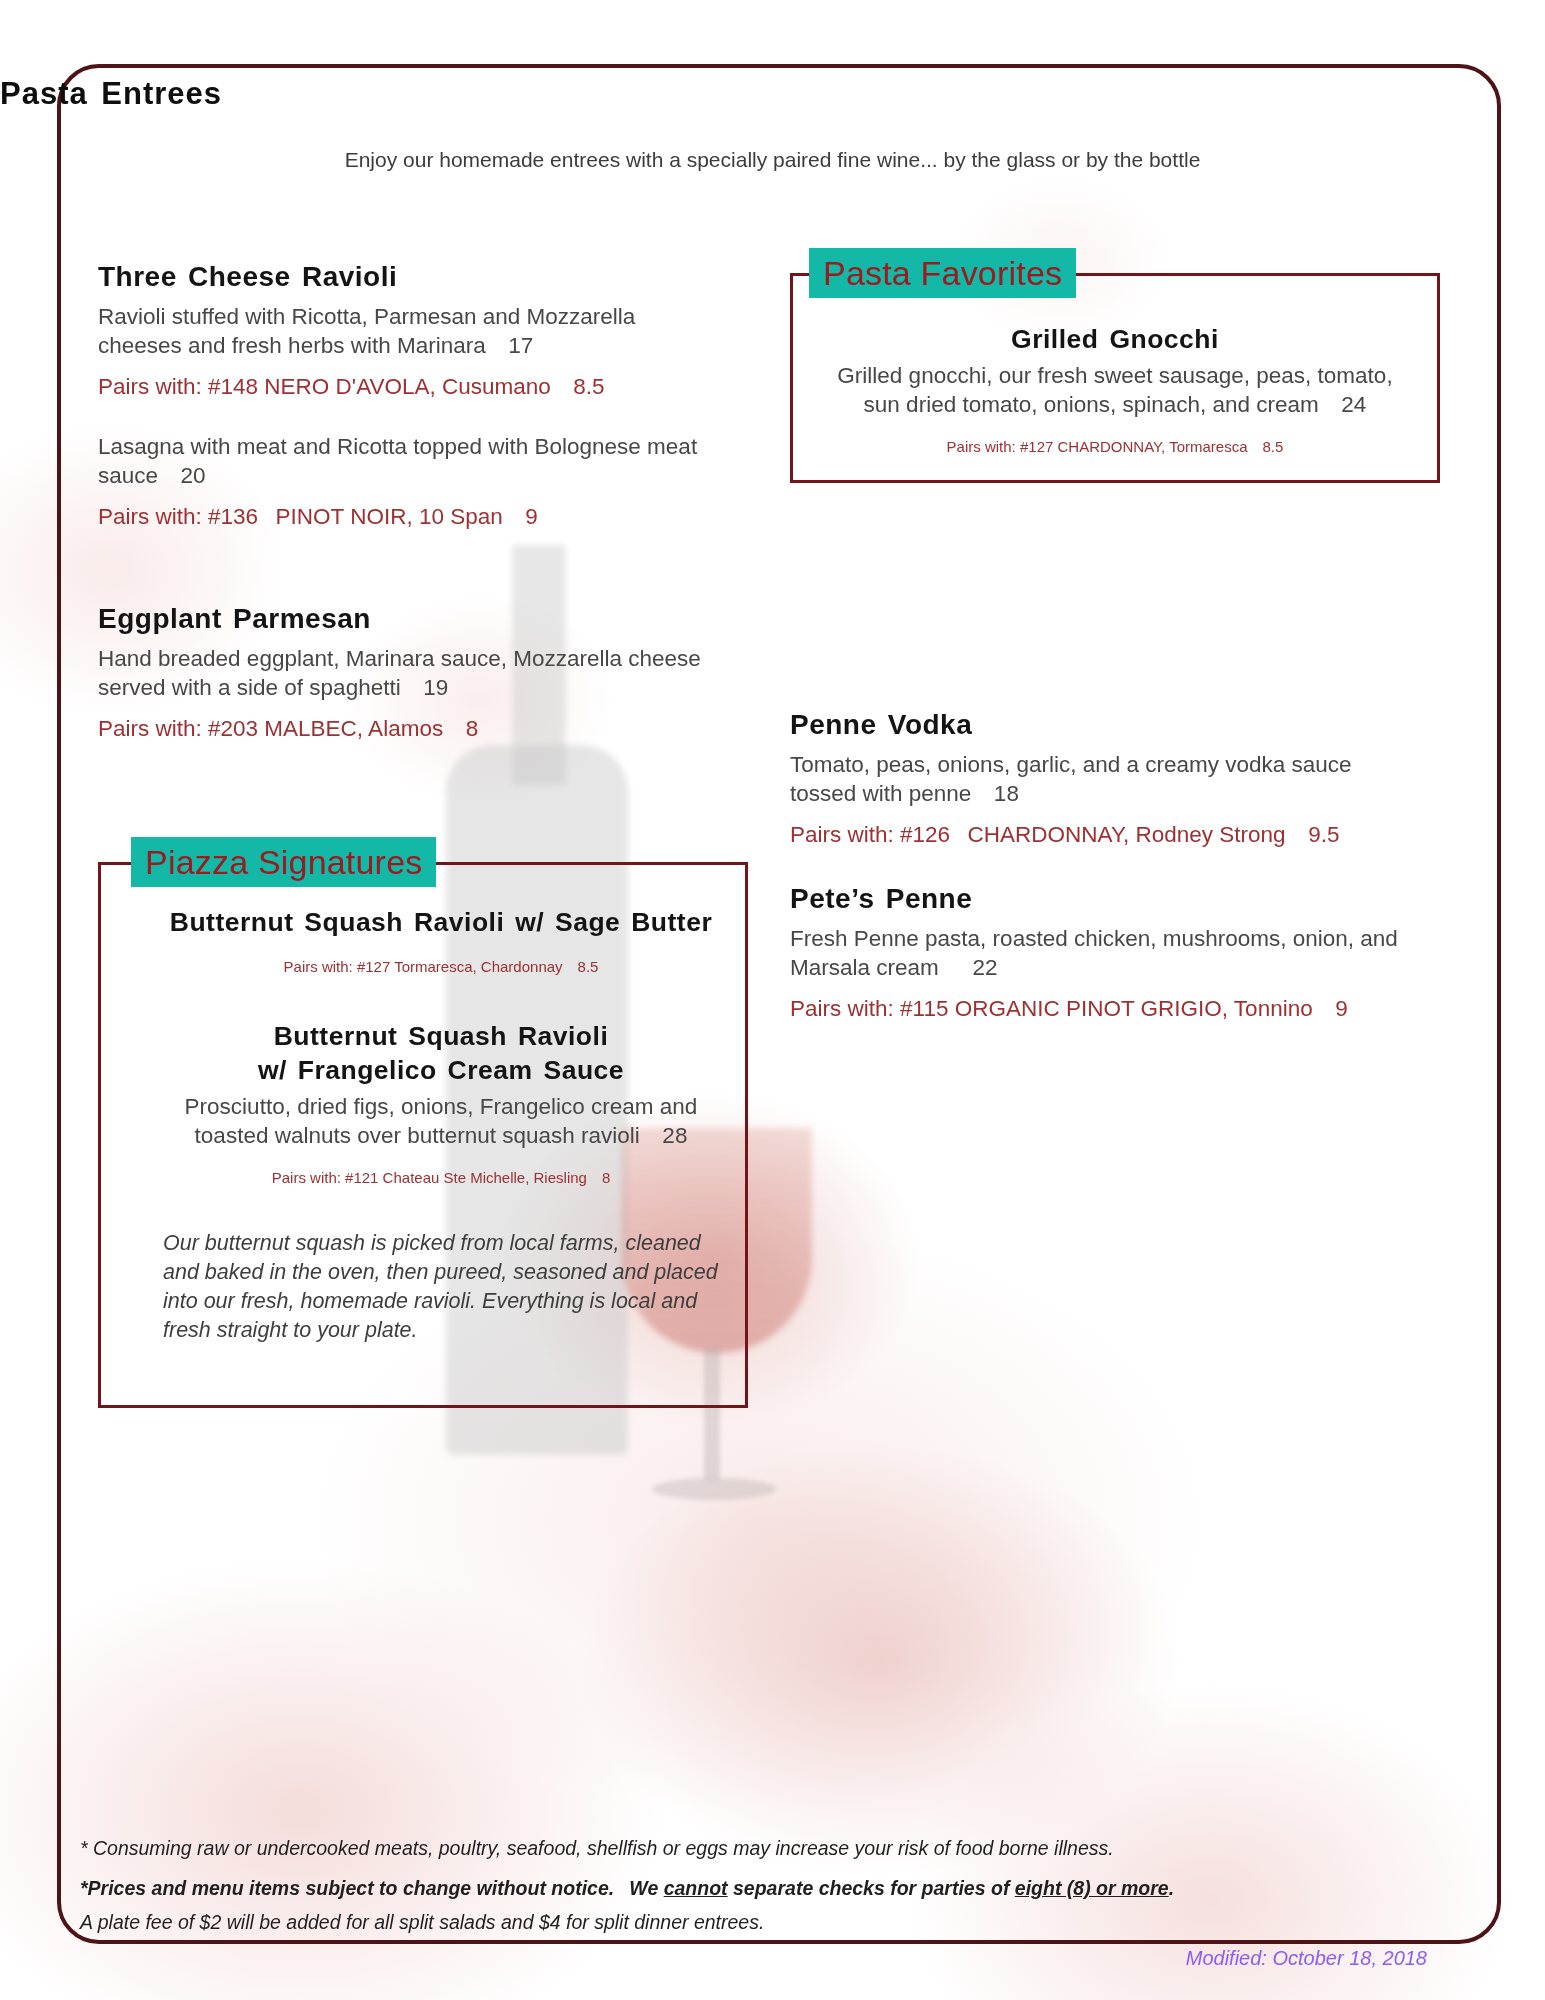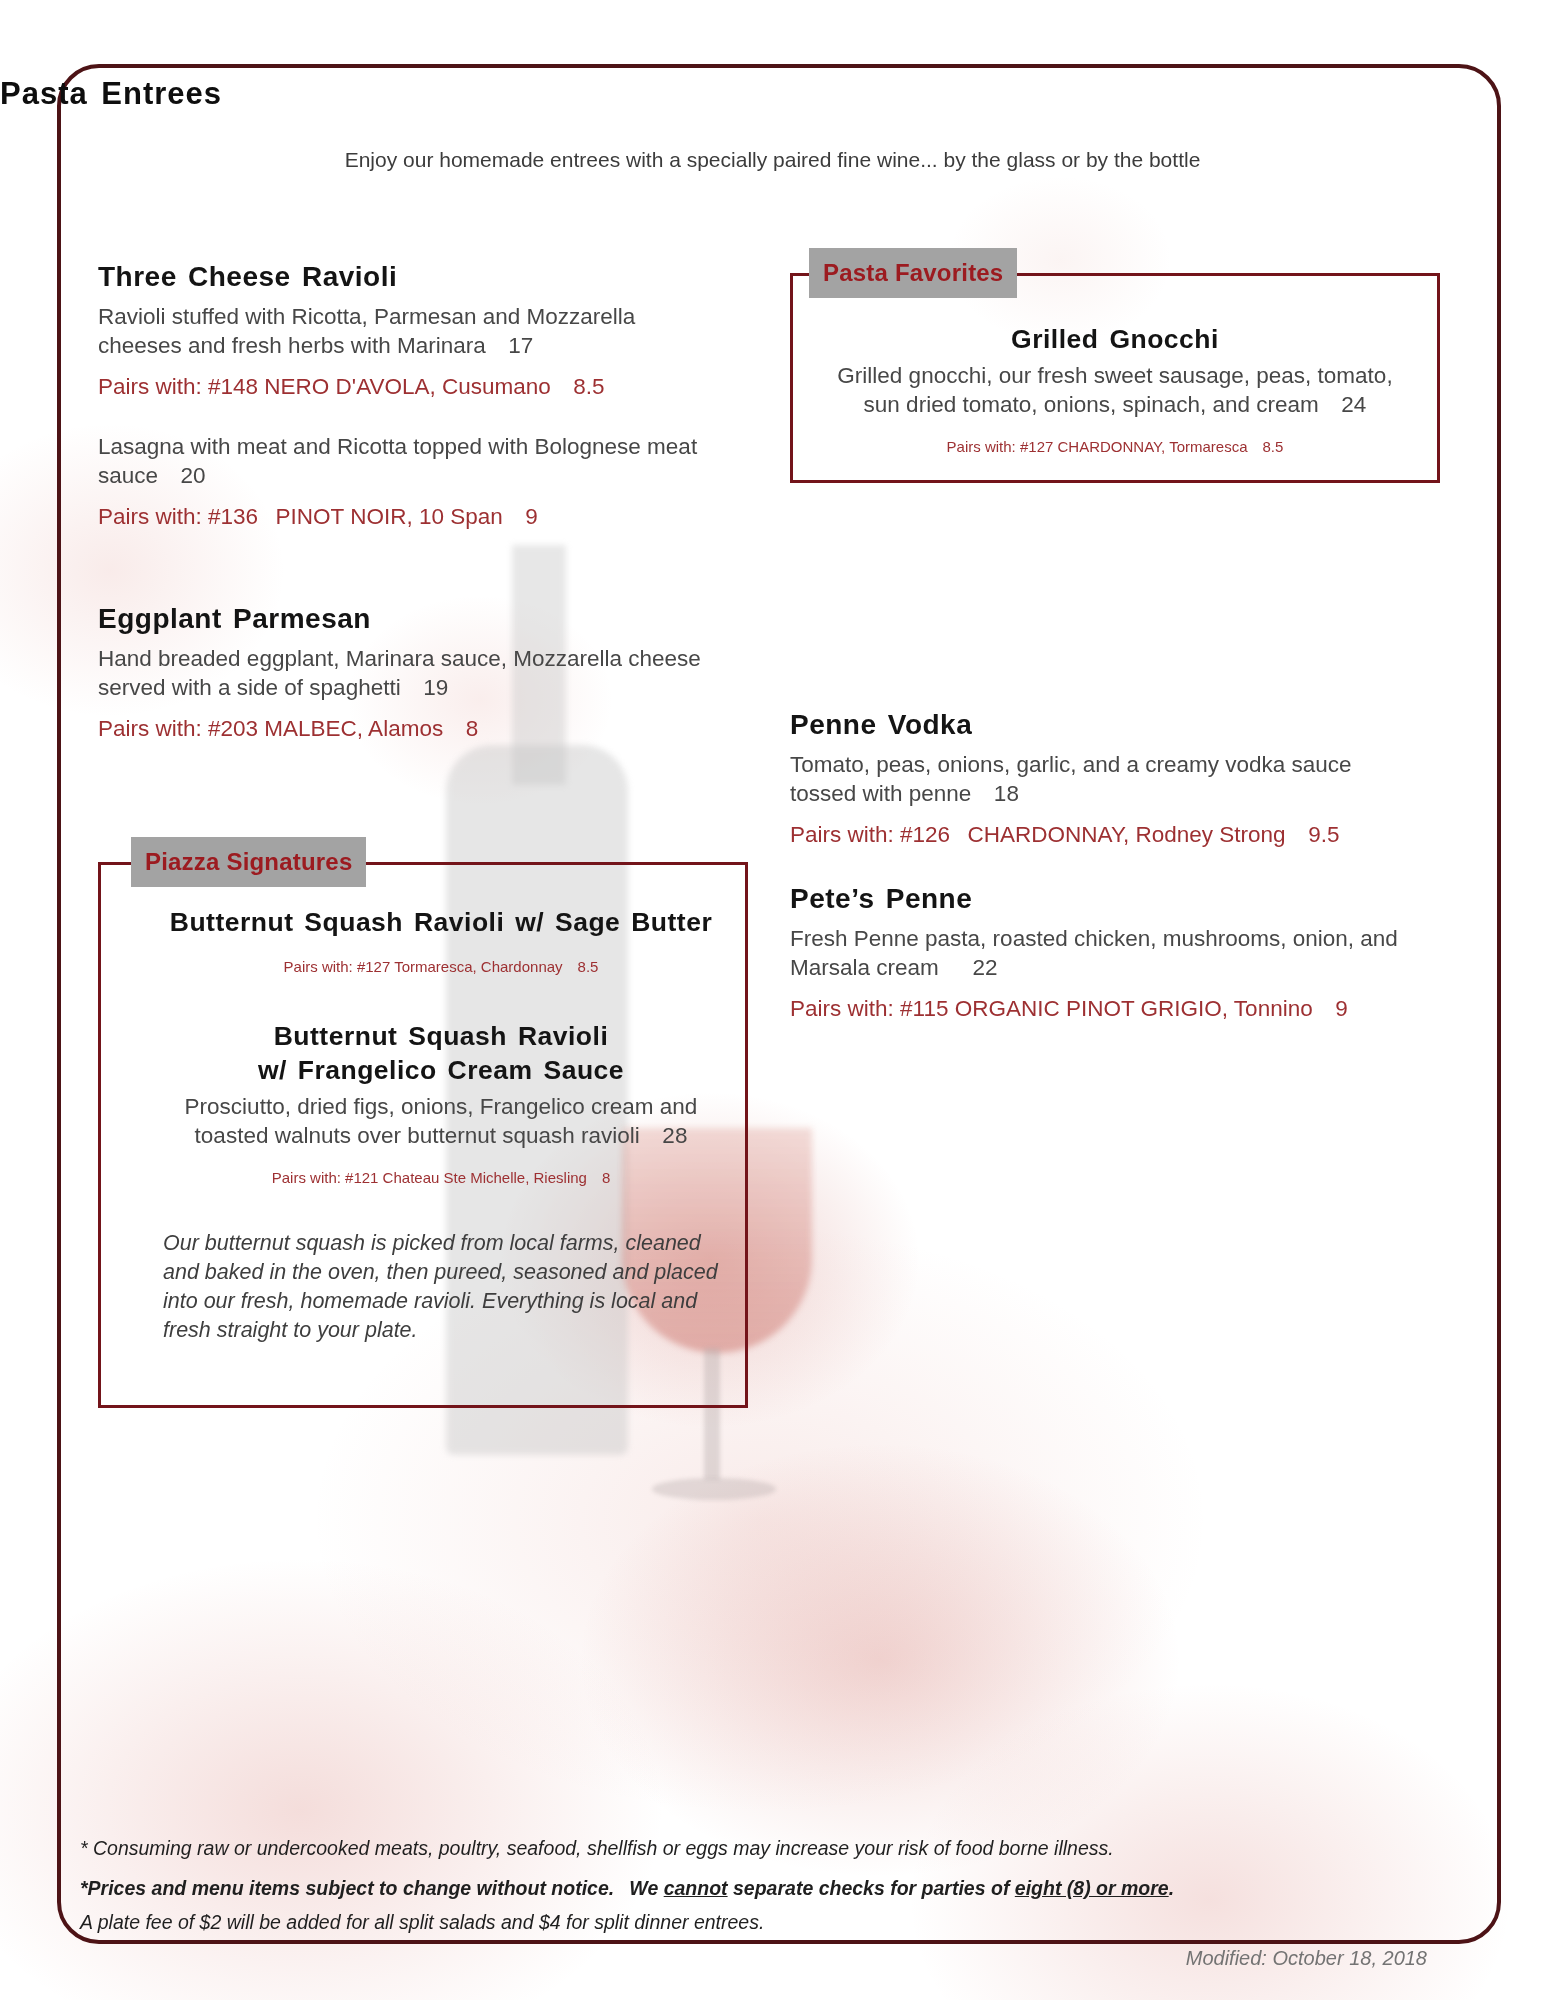--- a/index.html
+++ b/index.html
@@ -52,22 +52,22 @@
   .item h3 { margin:0 0 8px 0; font-size:28px; font-weight:bold; color:#141414;
     letter-spacing:0.5px; word-spacing:3px; line-height:34px; }
   .desc { margin:0; font-size:22.5px; line-height:29px; color:#474747; white-space:pre-line; }
   .pairs { margin:13px 0 0 0; font-size:22.5px; line-height:28px; color:#9d3032; white-space:pre-line; }
 
   .left-col-item { left:98px; width:660px; }
   .right-col-item { left:790px; width:684px; }
 
   
   .red-box { position:absolute; border:3px solid #73141a; text-align:center; }
-  .box-title { position:absolute; top:-28px; background:#a3a3a3; padding:0 14px;
-    font-size:24px; font-weight:bold; color:#9c1b20; letter-spacing:0.2px; white-space:nowrap; line-height:50px; }
+  .box-title { position:absolute; top:-28px; background:#14b8a6; padding:0 14px;
+    font-size:34px; font-weight:normal; color:#9c1b20; letter-spacing:0.2px; white-space:nowrap; line-height:50px; }
   .box-item-name { margin:0; font-size:26.5px; font-weight:bold; color:#141414;
     letter-spacing:0.5px; word-spacing:3px; line-height:34px; white-space:pre-line; }
   .box-desc { margin:5px 0 0 0; font-size:22.5px; line-height:29px; color:#474747; white-space:pre-line; }
   .box-pairs { margin:14px 0 0 0; font-size:15px; line-height:28px; color:#9d3032; }
   .box-note { margin:37px 0 0 0; padding:0 26px; text-align:left; font-style:italic;
     font-size:21.5px; line-height:29px; color:#3e3e3e; white-space:pre-line; }
   #signature-box { left:98px; top:862px; width:644px; height:540px; padding-top:0; }
   #signature-box .inner { padding-top:40px;padding-left:36px; }
   #signature-box .box-title { left:30px; }
   #favorites-box { left:790px; top:273px; width:644px; height:204px; }
@@ -76,21 +76,21 @@
   .second-box-item { margin-top:38px; }
 
   
   .footline { position:absolute; left:80px; right:80px; text-align:left;
     font-style:italic; font-size:19.5px; color:#1f1f1f; }
   .f1 { top:1837px; }
   .f2 { top:1877px; font-weight:bold; }
   .f3 { top:1911px; }
   .u { text-decoration:underline; }
   .modified { position:absolute; top:1947px; right:118px; font-style:italic;
-    font-size:20px; color:#737373; }
+    font-size:20px; color:#8b5cf6; }
 </style>
 </head>
 <body>
 
 <div class="page">
 
   <div class="wash"></div>
   <div class="bottle-neck"></div>
   <div class="bottle-body"></div>
   <div class="glass-bowl"></div>

